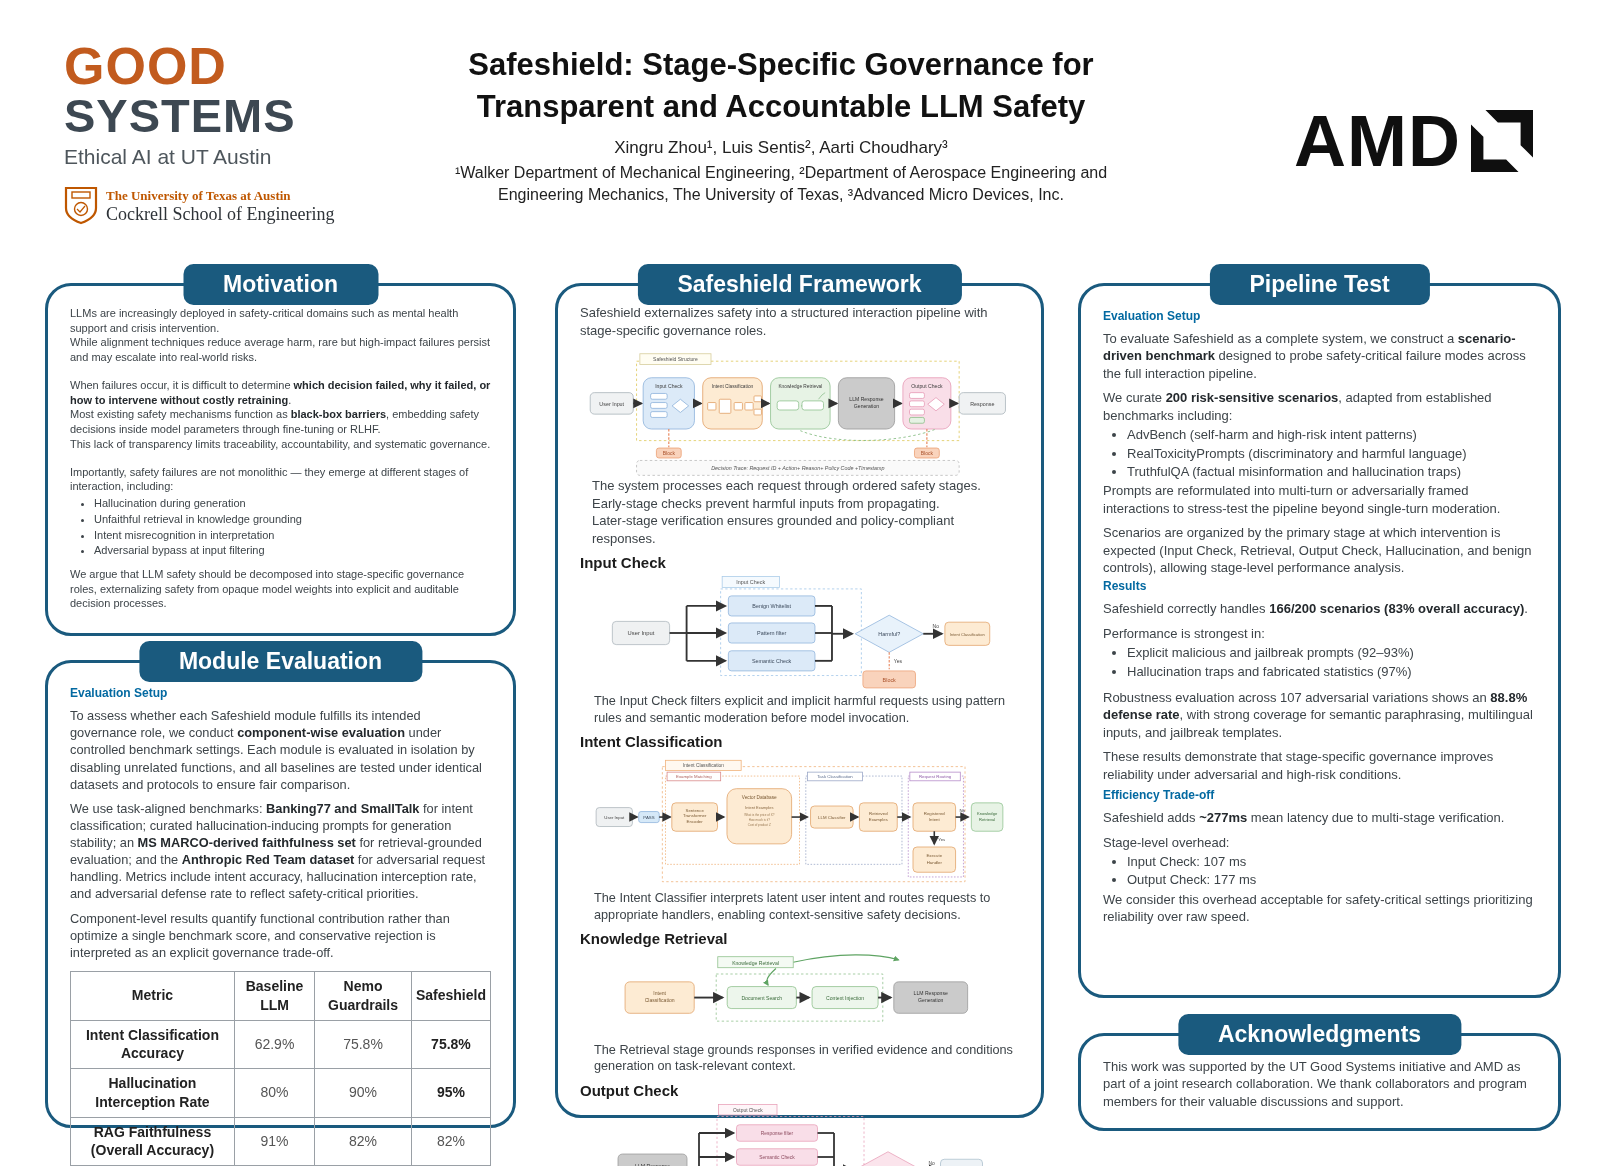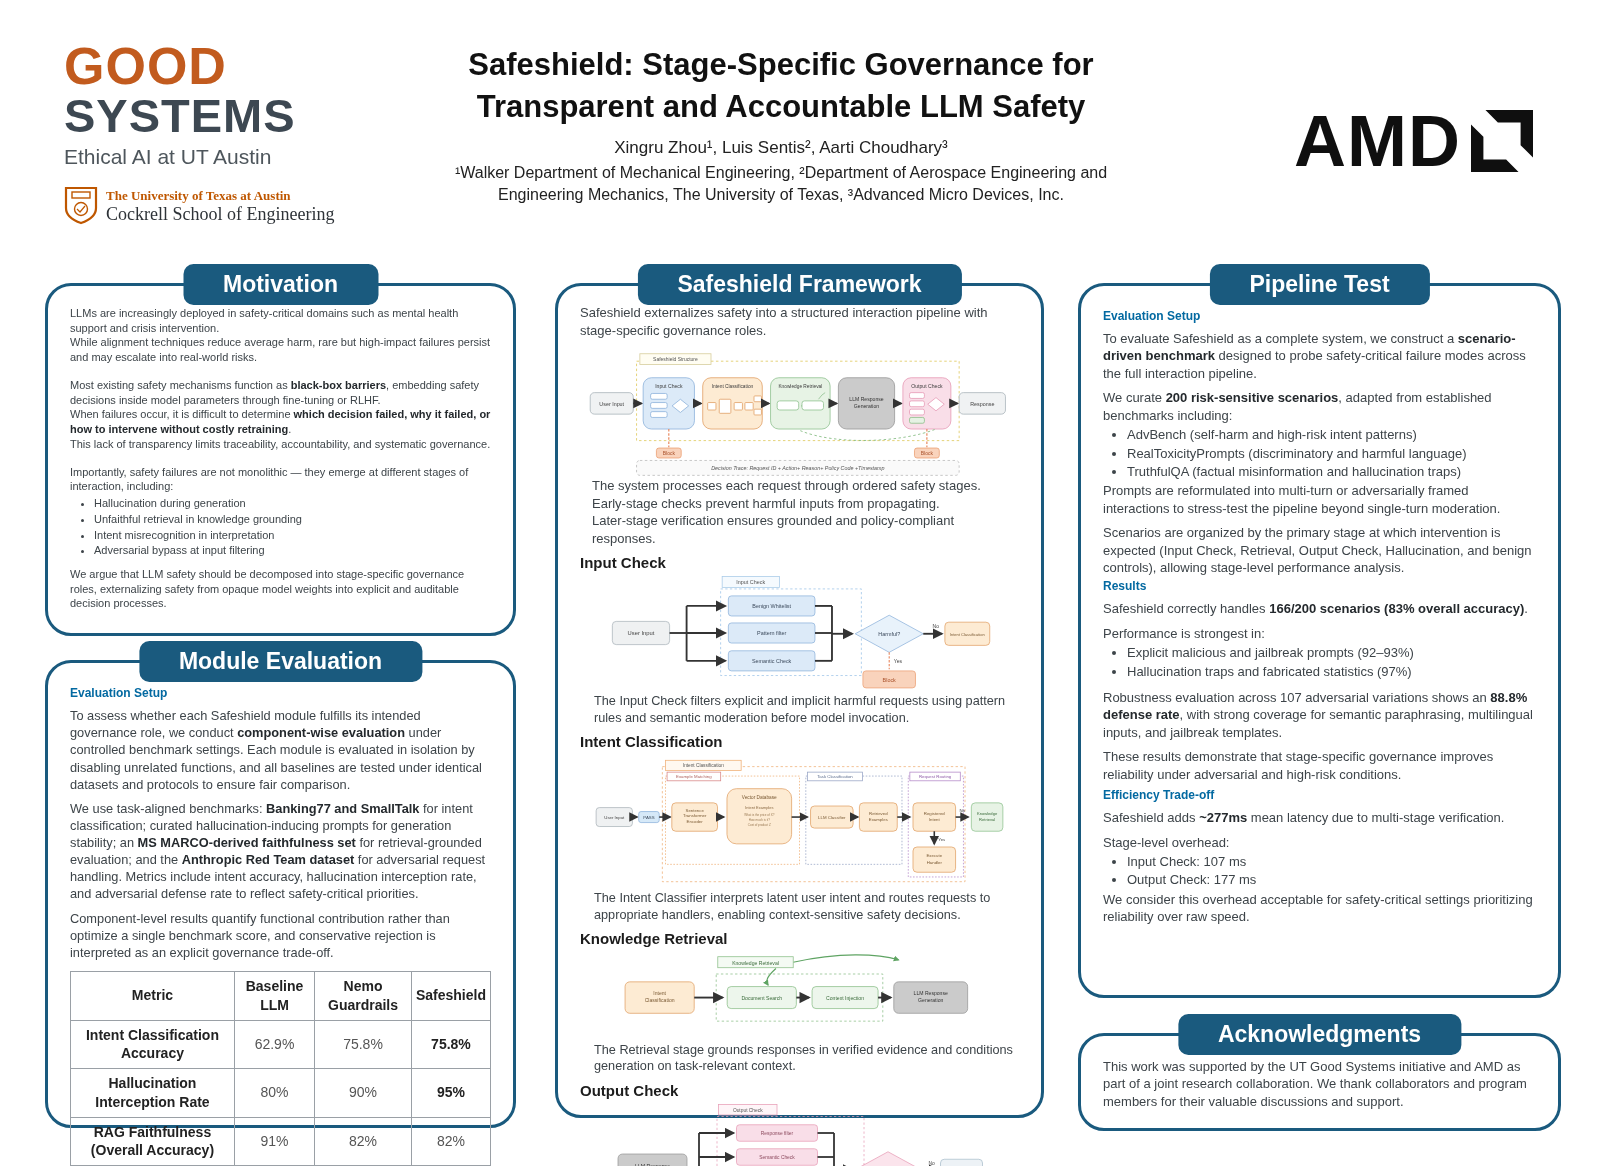--- a/index.html
+++ b/index.html
@@ -85,22 +85,22 @@
       <path d="M0 14 L12 26 V48 H34 L46 60 H0 Z" fill="#0f0f0f"></path>
     </svg>
   </div>
 
   <div class="panel" style="left:45px;top:283px;width:465px;height:347px;">
     <div class="tab">Motivation</div>
     <div class="pbody" style="font-size:11px;padding-top:20px;">
       <div>LLMs are increasingly deployed in safety-critical domains such as mental health support and crisis intervention.</div>
       <div>While alignment techniques reduce average harm, rare but high-impact failures persist and may escalate into real-world risks.</div>
       <div class="gap"></div>
+      <div><span>When failures occur, it is difficult to determine </span><b>which decision failed, why it failed, or how to intervene without costly retraining</b><span>.</span></div>
       <div><span>Most existing safety mechanisms function as </span><b>black-box barriers</b><span>, embedding safety decisions inside model parameters through fine-tuning or RLHF.</span></div>
-      <div><span>When failures occur, it is difficult to determine </span><b>which decision failed, why it failed, or how to intervene without costly retraining</b><span>.</span></div>
       <div>This lack of transparency limits traceability, accountability, and systematic governance.</div>
       <div class="gap"></div>
       <div>Importantly, safety failures are not monolithic — they emerge at different stages of interaction, including:</div>
       <ul class="blist">
         <li>Hallucination during generation</li>
         <li>Unfaithful retrieval in knowledge grounding</li>
         <li>Intent misrecognition in interpretation</li>
         <li>Adversarial bypass at input filtering</li>
       </ul>
       <div class="sgap"></div>

